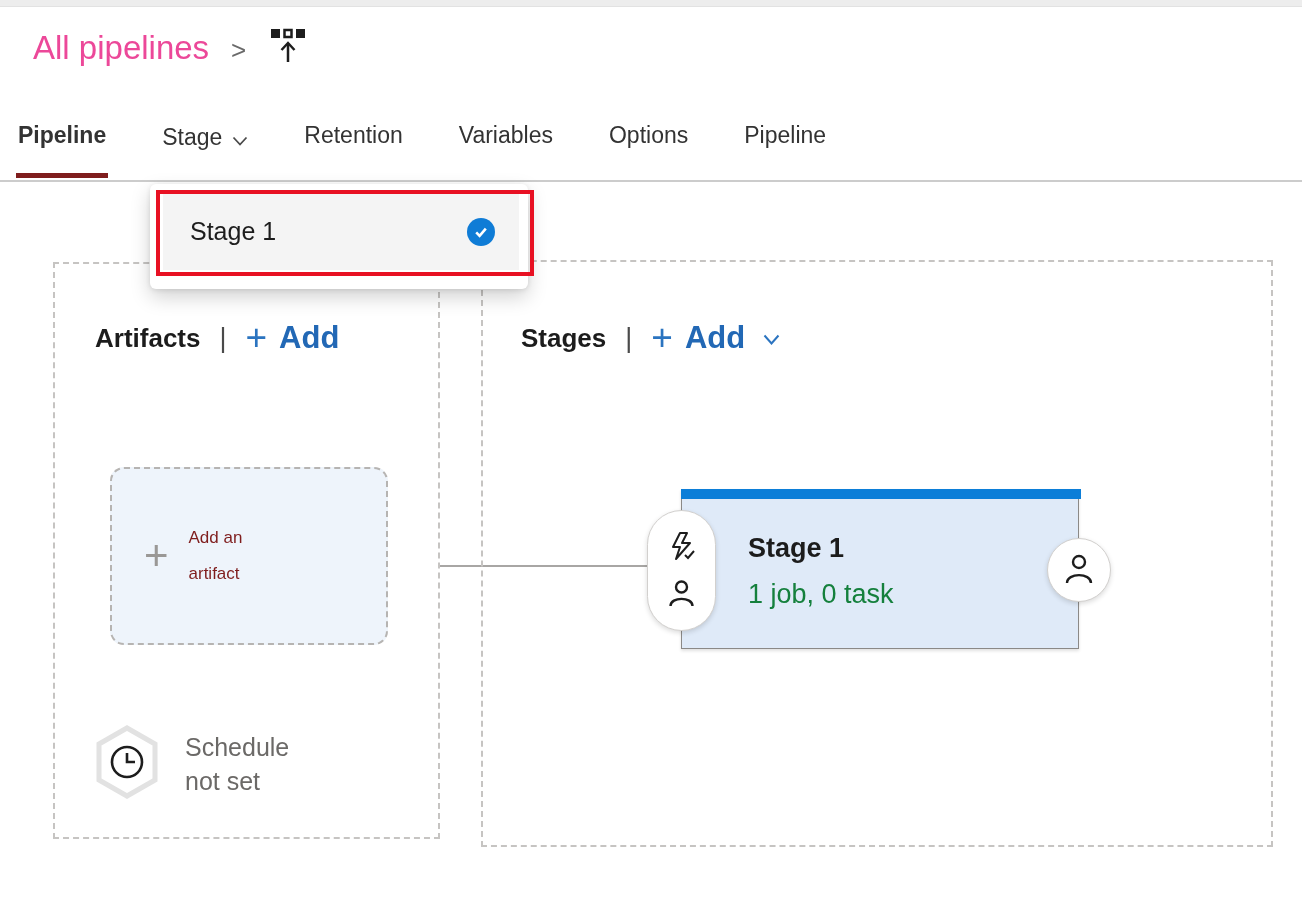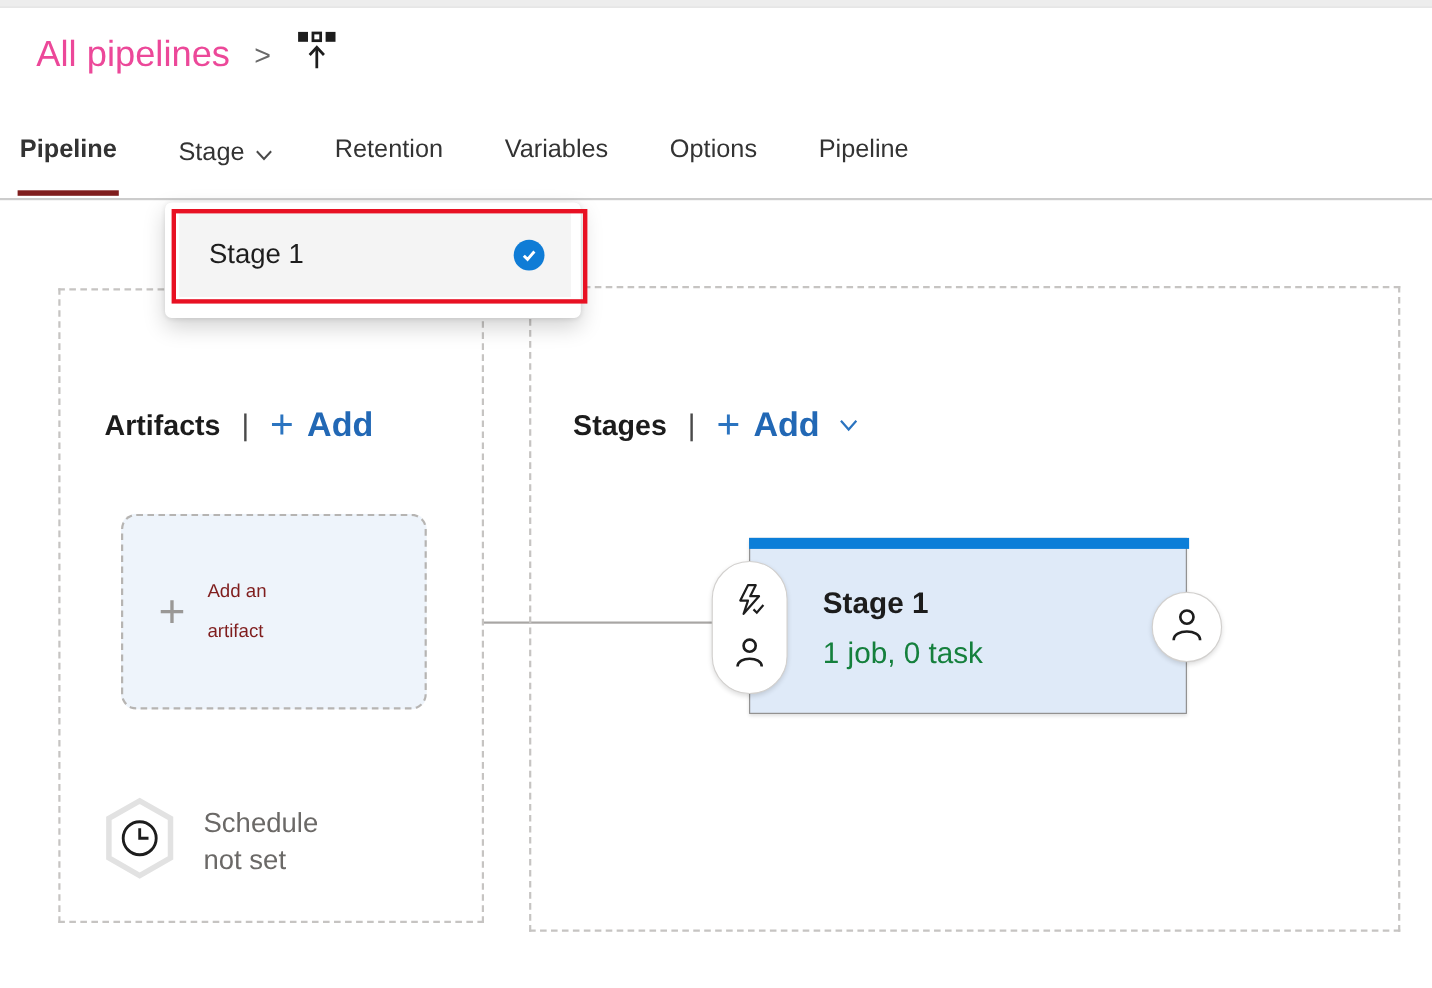--- a/index.html
+++ b/index.html
@@ -34,21 +34,21 @@
   .menu-item-label { font-size:25px; color:#1d1d1d; }
   .menu-check { margin-left:auto; width:28px; height:28px; border-radius:50%; background:#0f7cd6;
                 display:flex; align-items:center; justify-content:center; }
   .annotation-red { position:absolute; left:6px; top:6px; width:378px; height:86px;
                     border:4px solid #e81123; pointer-events:none; z-index:60; }
 
   
   .panel { position:absolute; border:2px dashed #c6c4c2; }
   .artifacts-panel { left:53px; top:262px; width:387px; height:577px; }
   .stages-panel    { left:481px; top:260px; width:792px; height:587px; }
-  .panel-header { position:absolute; display:flex; align-items:center; gap:15px;margin-top:48px; }
+  .panel-header { position:absolute; display:flex; align-items:center; gap:15px; }
   .artifacts-panel .panel-header { left:40px; top:56px; }
   .stages-panel    .panel-header { left:38px; top:58px; }
   .panel-title { font-size:26px; font-weight:bold; color:#1c1c1c; }
   .pipe-sep { font-size:27px; font-weight:100; color:#4a4a4a; margin:0 4px; }
   .add-btn { display:flex; align-items:center; gap:12px; color:#2268b5; cursor:pointer; }
   .add-plus { font-size:37px; font-weight:100; line-height:26px; color:#2b74c0; }
   .add-label { font-size:31px; font-weight:bold; }
   .add-btn .chev { margin:6px 0 0 6px; }
 
   

